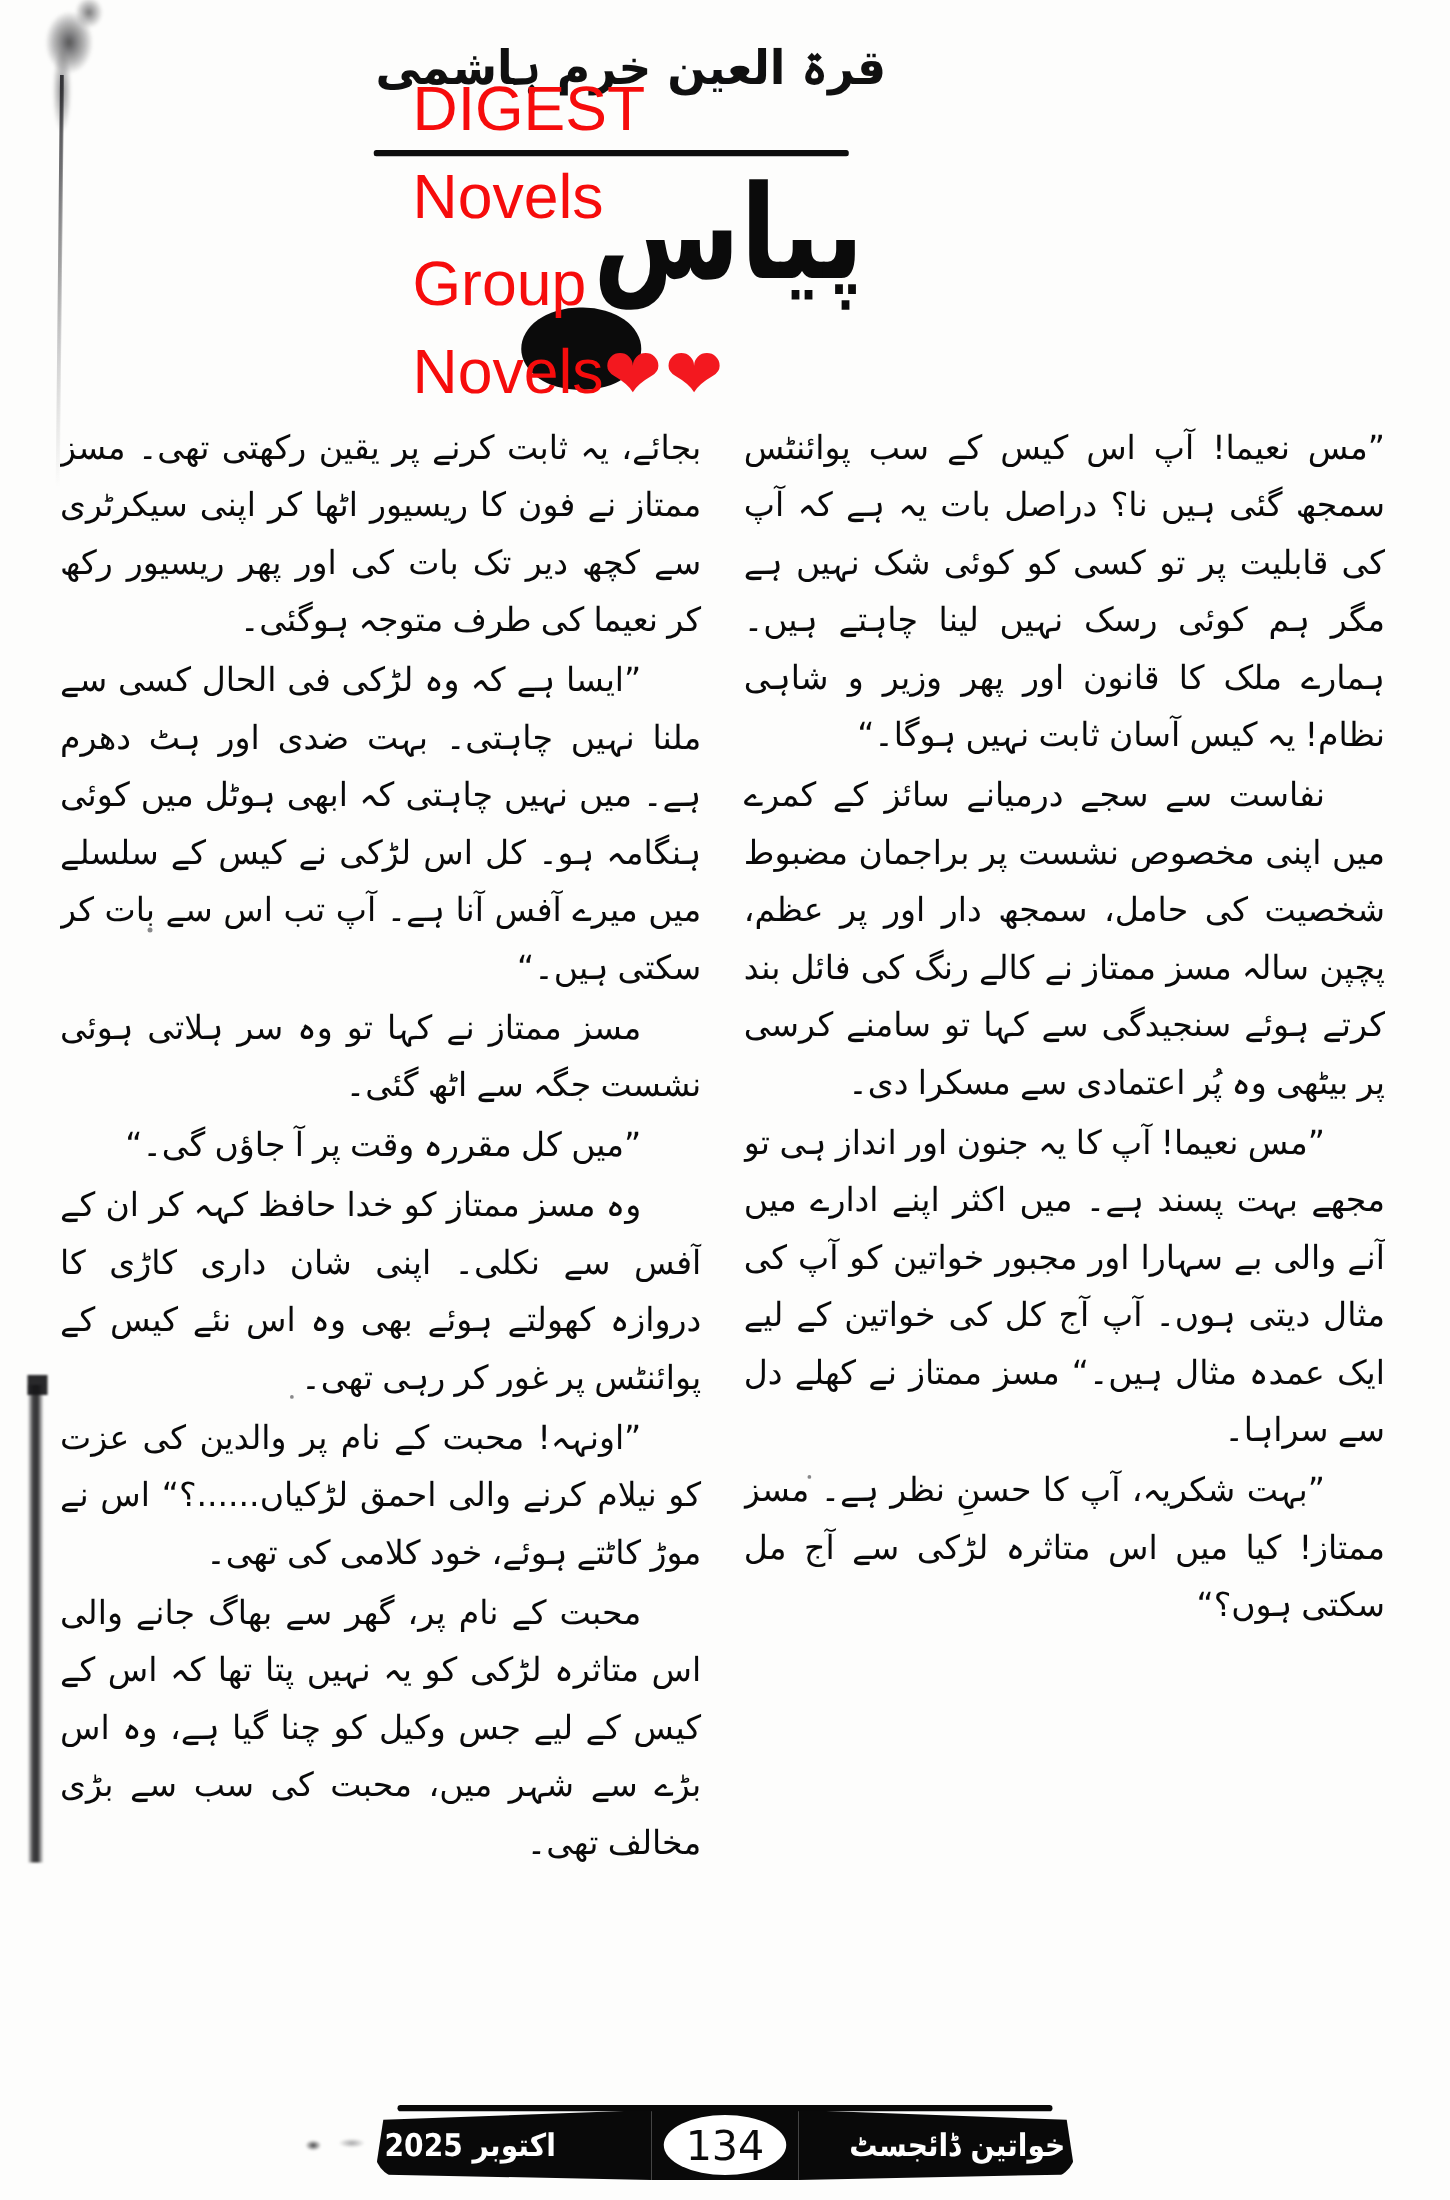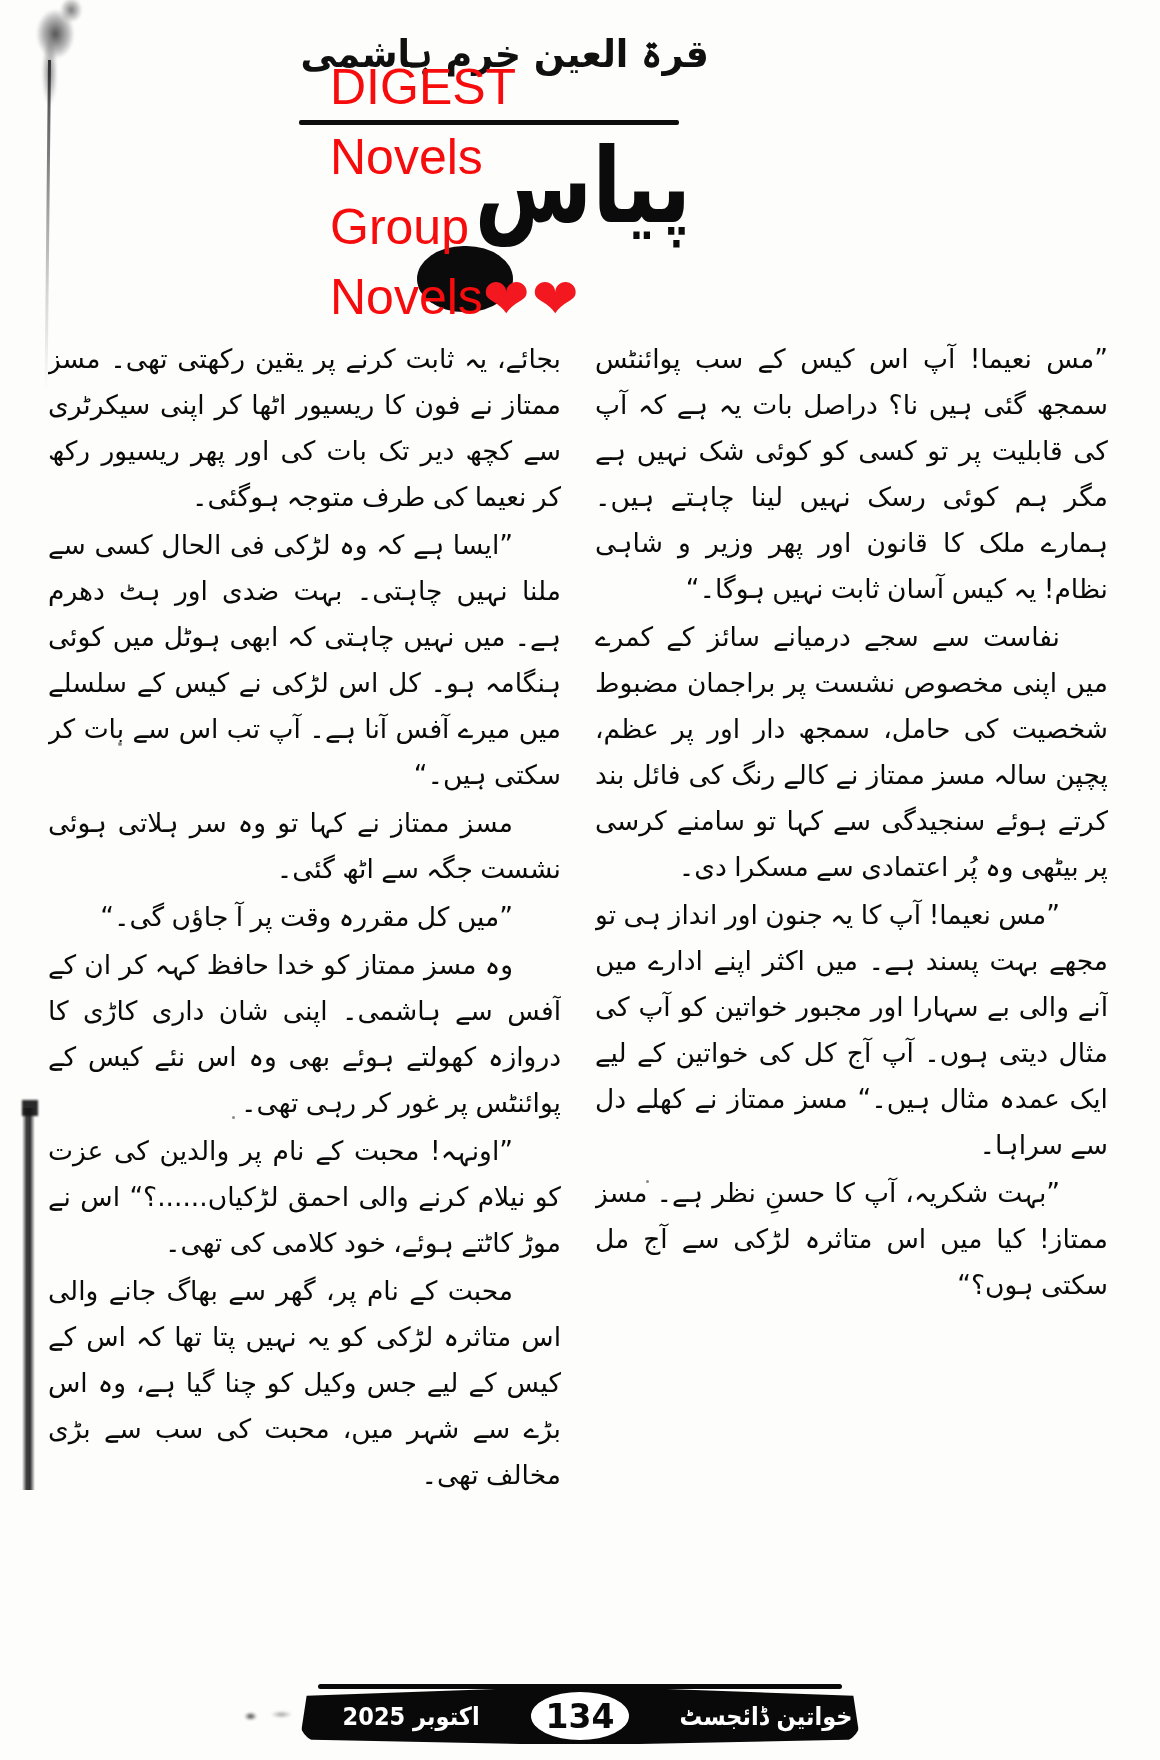--- a/index.html
+++ b/index.html
@@ -209,21 +209,21 @@
     align-items: center;
     color: #ffffff;
     direction: rtl;
     font-size: 25px;
     font-weight: 700;
     letter-spacing: -0.5px;
     white-space: nowrap;
     overflow: hidden;
   }
   .footer-wing.left {
-    justify-content: flex-start;
+    justify-content: flex-end;
     border-top-left-radius: 8px 20px;
     border-bottom-left-radius: 26px 22px;
     padding-right: 34px;
     clip-path: polygon(3% 14%, 100% 0%, 100% 100%, 0% 92%);
   }
   .footer-wing.right {
     justify-content: center;
     border-top-right-radius: 8px 20px;
     border-bottom-right-radius: 26px 22px;
     padding-left: 34px;
@@ -242,21 +242,21 @@
   .footer-pagenum {
     width: 98px;
     height: 48px;
     background: #ffffff;
     border-radius: 50%;
     display: flex;
     align-items: center;
     justify-content: center;
     font-family: "DejaVu Sans", "Liberation Sans", sans-serif;
     font-size: 33px;
-    font-weight: 700;
+    font-weight: 400;
     color: #0a0a0a;
     letter-spacing: 0px;
   }
   .footer-topline {
     position: absolute;
     left: 318px;
     top: 1684px;
     width: 524px;
     height: 5px;
     background: #090909;
@@ -312,21 +312,21 @@
       <p>”مس نعیما! آپ کا یہ جنون اور انداز ہی تو مجھے بہت پسند ہے۔ میں اکثر اپنے ادارے میں آنے والی بے سہارا اور مجبور خواتین کو آپ کی مثال دیتی ہوں۔ آپ آج کل کی خواتین کے لیے ایک عمدہ مثال ہیں۔“ مسز ممتاز نے کھلے دل سے سراہا۔</p>
       <p>”بہت شکریہ، آپ کا حسنِ نظر ہے۔ مسز ممتاز! کیا میں اس متاثرہ لڑکی سے آج مل سکتی ہوں؟“</p>
 
     </div>
 
     <div class="col">
       <p class="no-indent">بجائے، یہ ثابت کرنے پر یقین رکھتی تھی۔ مسز ممتاز نے فون کا ریسیور اٹھا کر اپنی سیکرٹری سے کچھ دیر تک بات کی اور پھر ریسیور رکھ کر نعیما کی طرف متوجہ ہوگئی۔</p>
       <p>”ایسا ہے کہ وہ لڑکی فی الحال کسی سے ملنا نہیں چاہتی۔ بہت ضدی اور ہٹ دھرم ہے۔ میں نہیں چاہتی کہ ابھی ہوٹل میں کوئی ہنگامہ ہو۔ کل اس لڑکی نے کیس کے سلسلے میں میرے آفس آنا ہے۔ آپ تب اس سے بات کر سکتی ہیں۔“</p>
       <p>مسز ممتاز نے کہا تو وہ سر ہلاتی ہوئی نشست جگہ سے اٹھ گئی۔</p>
       <p>”میں کل مقررہ وقت پر آ جاؤں گی۔“</p>
-      <p>وہ مسز ممتاز کو خدا حافظ کہہ کر ان کے آفس سے ہاشمی۔ اپنی شان داری کاڑی کا دروازہ کھولتے ہوئے بھی وہ اس نئے کیس کے پوائنٹس پر غور کر رہی تھی۔</p>
+      <p>وہ مسز ممتاز کو خدا حافظ کہہ کر ان کے آفس سے نکلی۔ اپنی شان داری کاڑی کا دروازہ کھولتے ہوئے بھی وہ اس نئے کیس کے پوائنٹس پر غور کر رہی تھی۔</p>
       <p>”اونہہ! محبت کے نام پر والدین کی عزت کو نیلام کرنے والی احمق لڑکیاں......؟“ اس نے موڑ کاٹتے ہوئے، خود کلامی کی تھی۔</p>
       <p>محبت کے نام پر، گھر سے بھاگ جانے والی اس متاثرہ لڑکی کو یہ نہیں پتا تھا کہ اس کے کیس کے لیے جس وکیل کو چنا گیا ہے، وہ اس بڑے سے شہر میں، محبت کی سب سے بڑی مخالف تھی۔</p>
 
     </div>
 
   </div>
 
   <div class="footer-smudge"></div>
   <div class="footer-topline"></div>
   <div class="footer">

